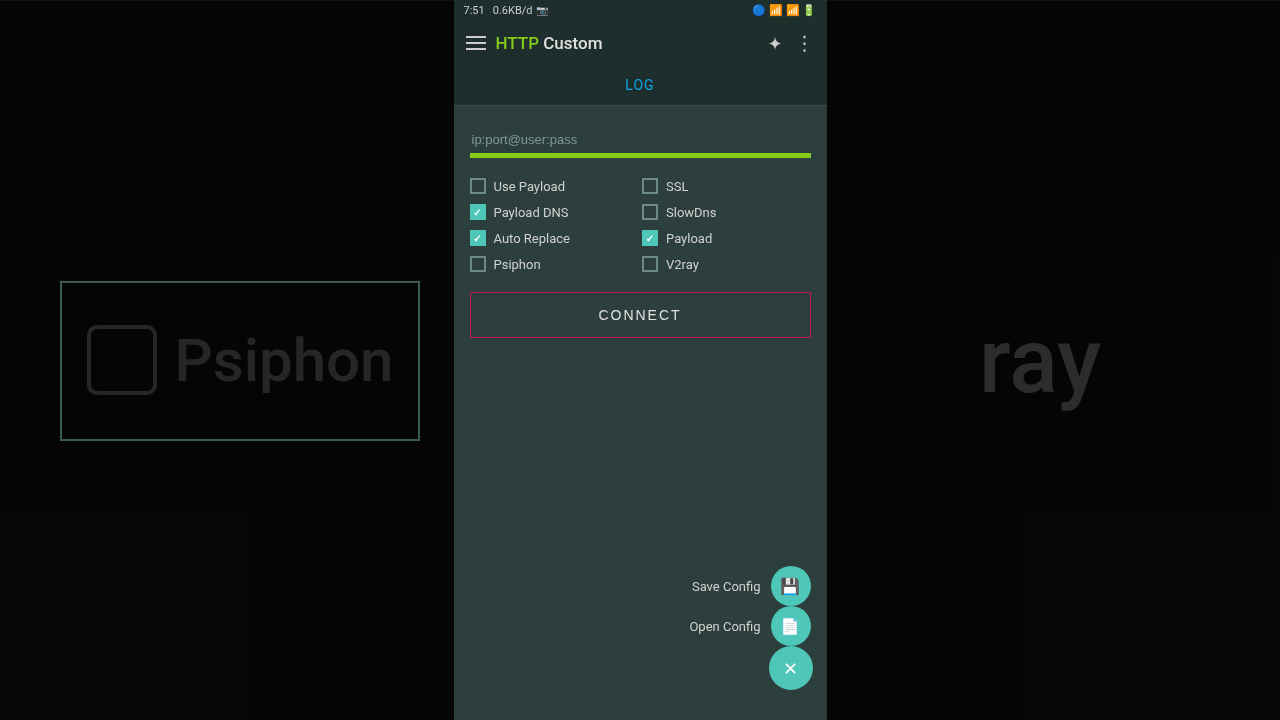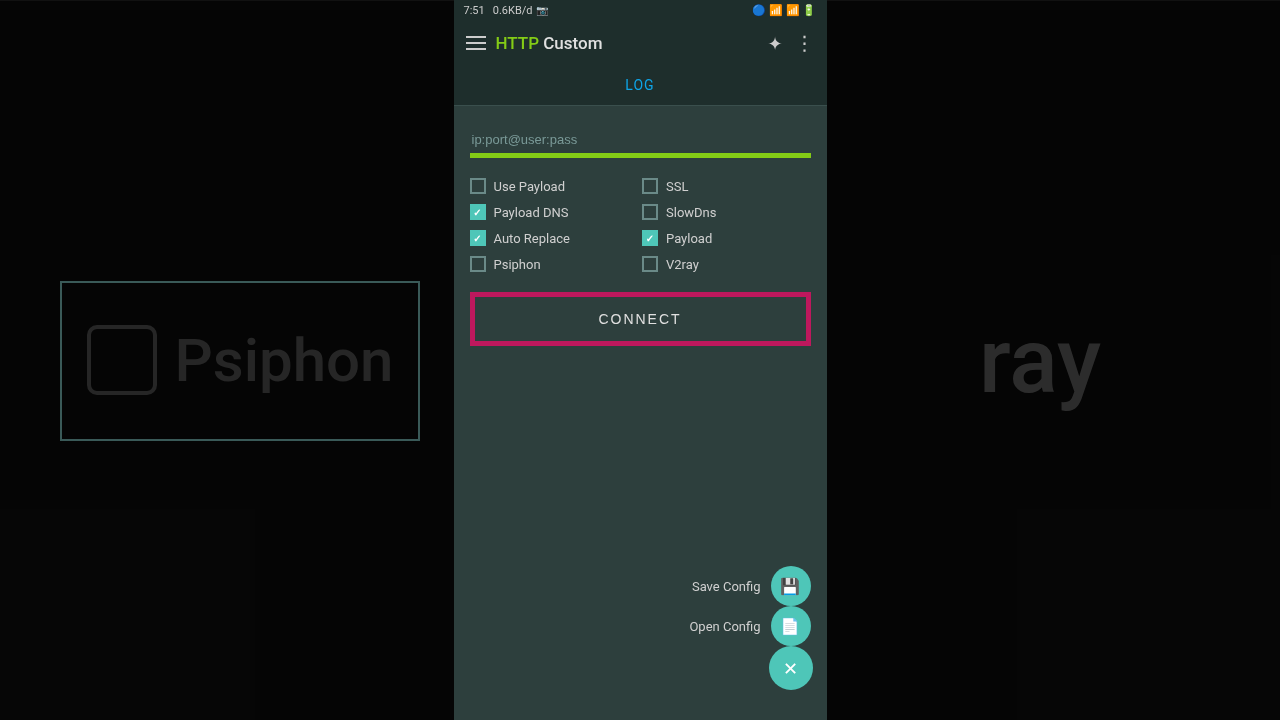--- a/index.html
+++ b/index.html
@@ -215,21 +215,21 @@
     .option-label {
       color: #d0d0d0;
       font-size: 13px;
     }
 
     
     .connect-btn {
       width: 100%;
       padding: 14px;
       background: transparent;
-      border: 5px solid #be185d;
+      border: 1px solid #be185d;
       color: #e0e0e0;
       font-size: 14px;
       letter-spacing: 2px;
       font-weight: 500;
       cursor: pointer;
       text-align: center;
     }
 
     
     .fab-area {

